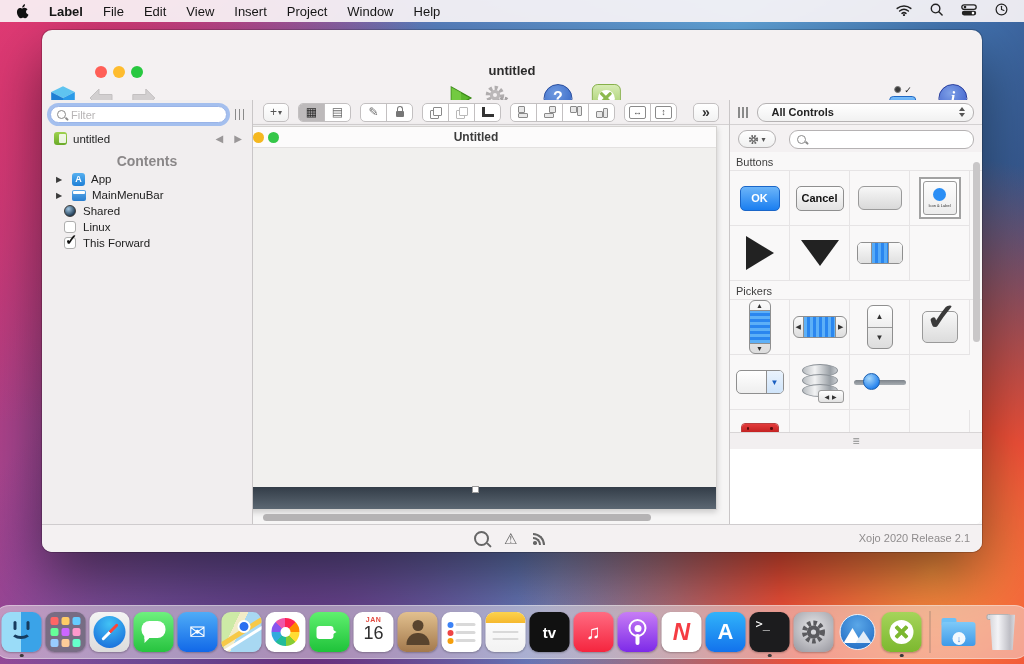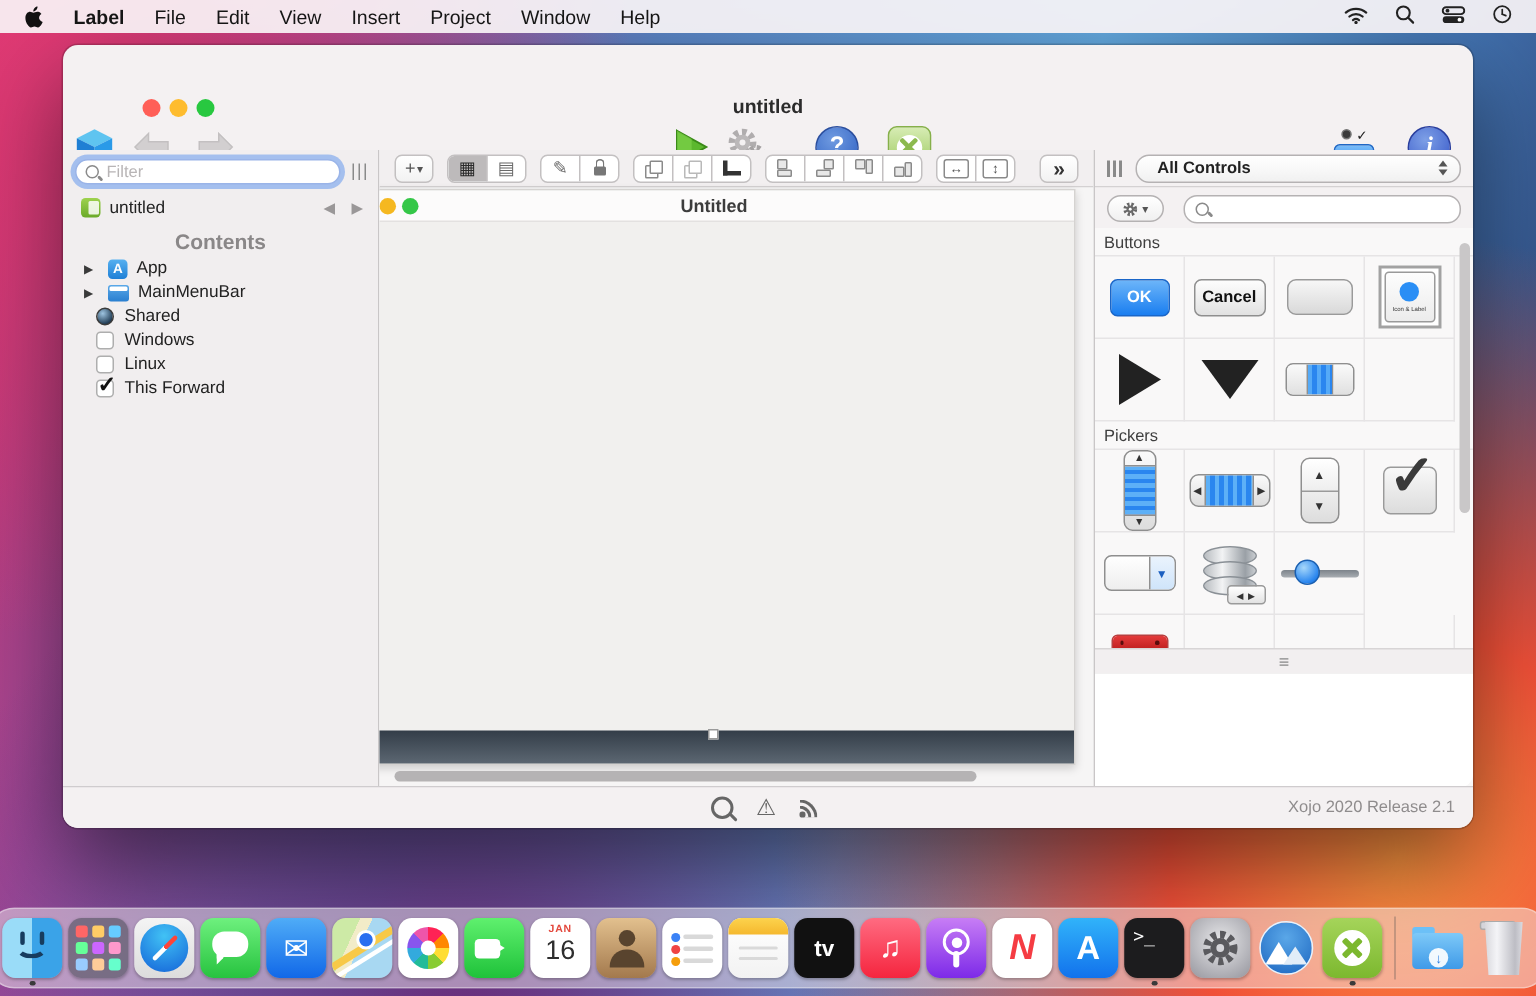--- a/index.html
+++ b/index.html
@@ -434,24 +434,20 @@
         <span class="disc">▶</span>
         <span class="ic-menubar"></span>
         <span>MainMenuBar</span>
       </div>
       <div class="bs-row">
         <span class="ic-shared"></span>
         <span>Shared</span>
       </div>
       <div class="bs-row">
         <span class="cb"></span>
-        <span>Windows</span>
-      </div>
-      <div class="bs-row">
-        <span class="cb"></span>
         <span>Linux</span>
       </div>
       <div class="bs-row">
         <span class="cb">
             <span class="ck">✓</span>
           </span>
         <span>This Forward</span>
       </div>
     </div>
 

